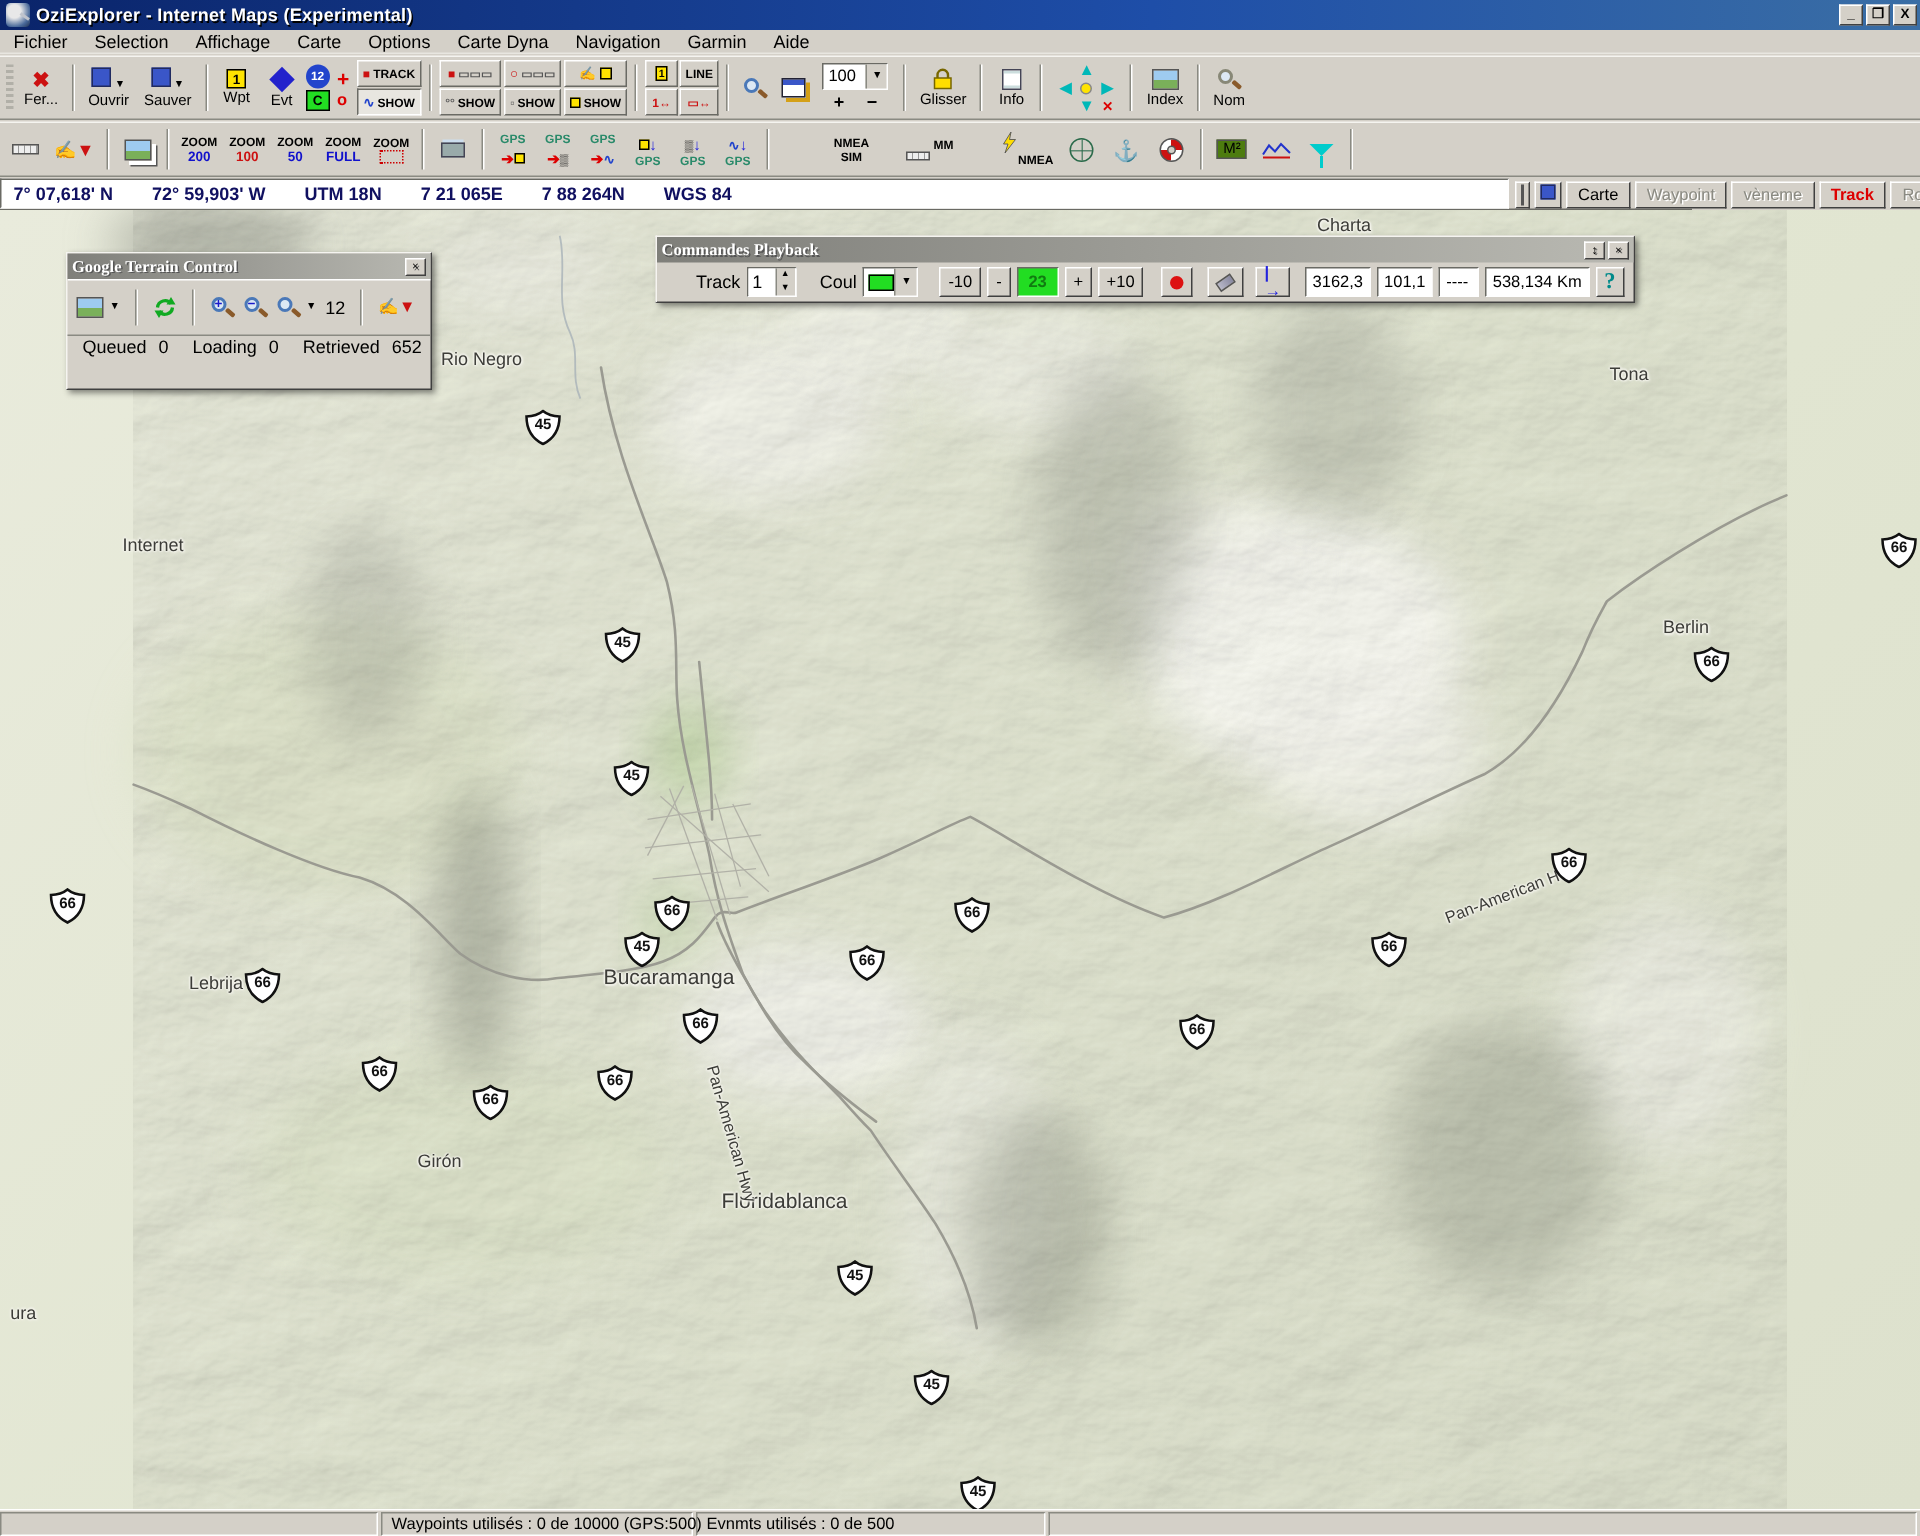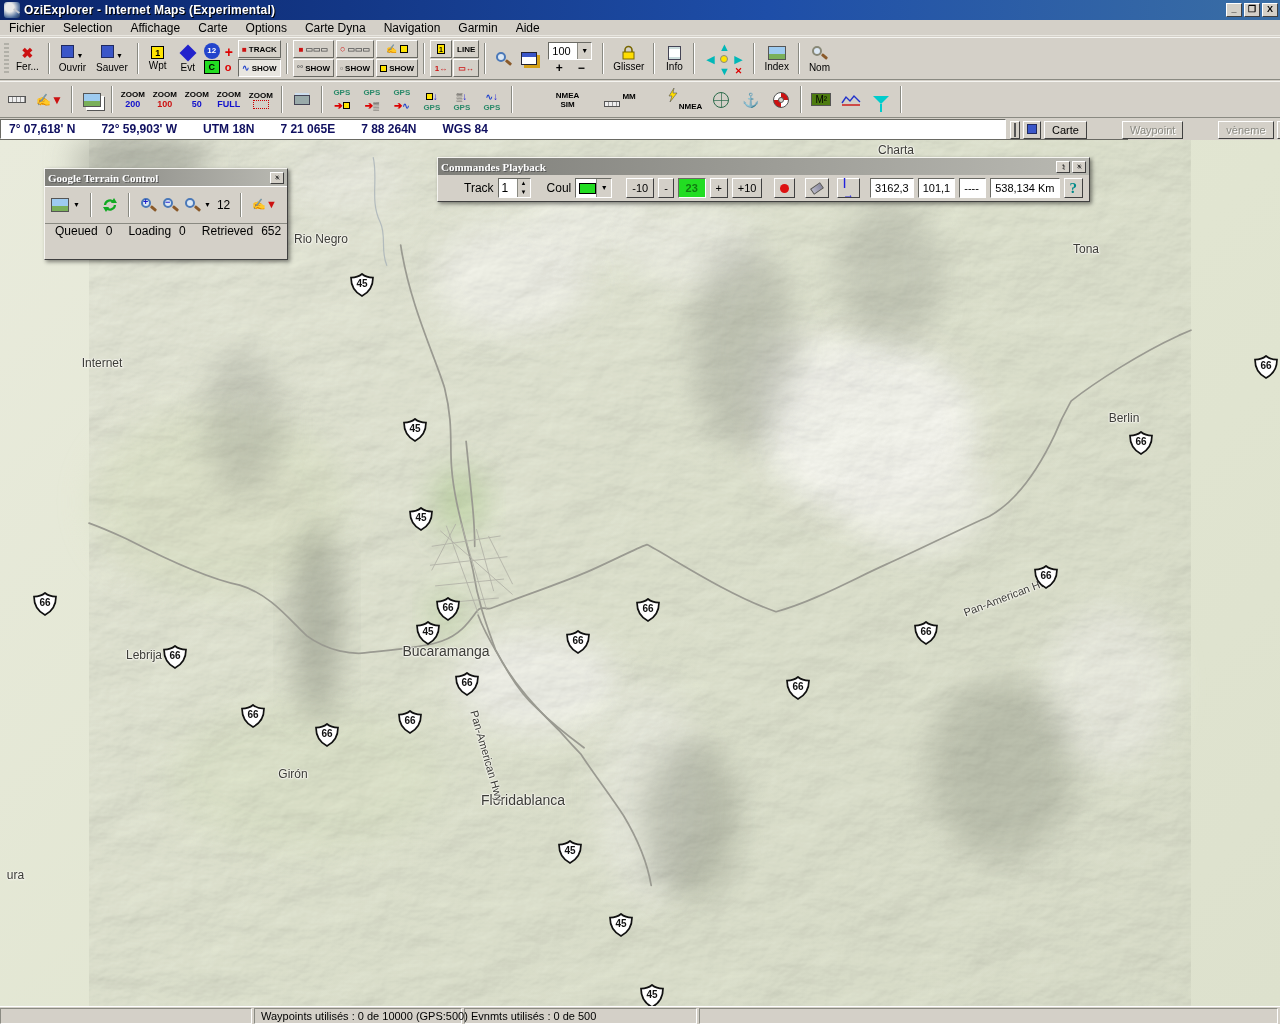--- a/index.html
+++ b/index.html
@@ -98,21 +98,21 @@
 
   
   #coordbar { position:absolute; left:0; top:118px; width:1128px; height:22px; background:#d4d0c8;
     display:flex; align-items:flex-end; border-bottom:1px solid #6a6a64; }
   #coord-panel { flex:0 0 1006px; height:20px; background:#fff; border:1px solid;
     border-color:#6a6a64 #fff #fff #6a6a64; display:flex; align-items:center; gap:26px; padding-left:8px;
     font-size:12px; font-weight:bold; color:#101060; white-space:nowrap; }
   #coord-buttons { display:flex; align-items:center; gap:3px; padding-left:4px; }
   .cbtn { height:18px; padding:0 7px; background:#d4d0c8; border:1px solid;
     border-color:#fff #404040 #404040 #fff; font-size:11px; line-height:16px; }
-  .cbtn.disabled { color:#8a8a82; text-shadow:1px 1px 0 #fff;margin-left:32px; }
+  .cbtn.disabled { color:#8a8a82; text-shadow:1px 1px 0 #fff; }
   .cbtn.red { color:#dd0000; font-weight:bold; }
   .cbtn.icon { padding:0 3px; }
 
   
   #map { position:absolute; left:0; top:140px; width:1280px; height:866px; overflow:hidden;
     background:linear-gradient(135deg,#e9ebdc 0%, #e2e6d2 50%, #dde1cd 100%); }
   #map svg.terrain { position:absolute; left:0; top:0; }
   .map-label { position:absolute; color:#3c3c38; white-space:nowrap;
     text-shadow:1px 0 1px #f2f2ea, -1px 0 1px #f2f2ea, 0 1px 1px #f2f2ea, 0 -1px 1px #f2f2ea, 1px 1px 2px #f2f2ea; }
   .shield { position:absolute; width:26px; height:24px; }

